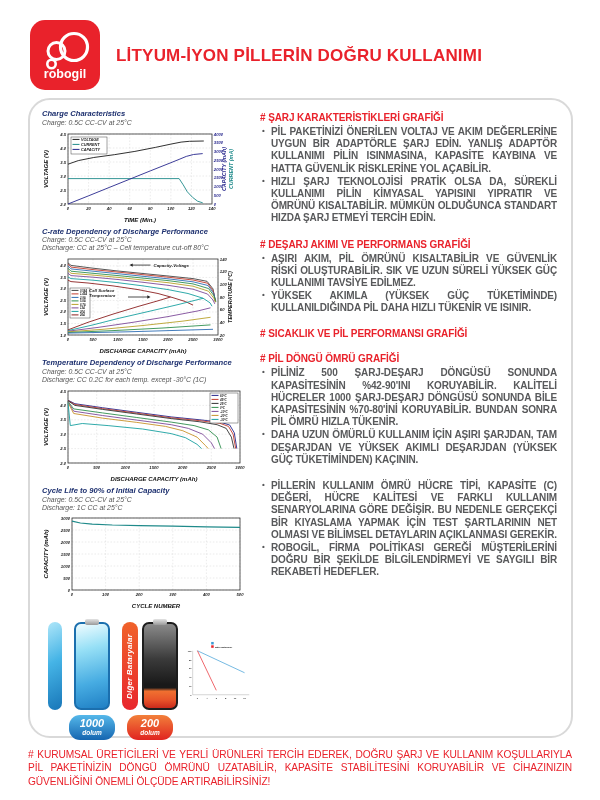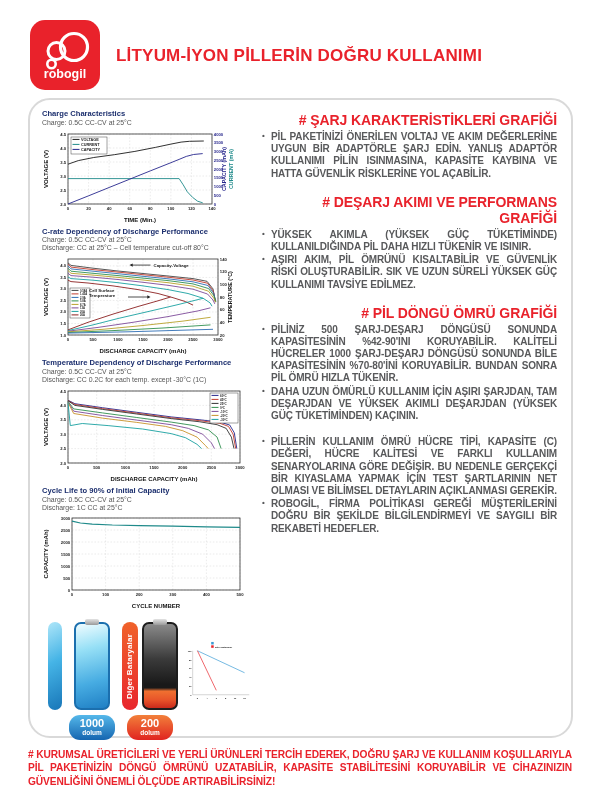--- a/index.html
+++ b/index.html
@@ -2,33 +2,33 @@
 <html><head>
 <meta charset="utf-8">
 <style>
   html,body{margin:0;padding:0;}
   body{width:600px;height:800px;background:#ffffff;font-family:"Liberation Sans",sans-serif;overflow:hidden;}
   .page{position:relative;width:600px;height:800px;}
   header{display:flex;align-items:center;gap:16px;padding:20px 20px 4px 30px;}
   .logo svg{display:block;}
   h1{font-size:17px;font-weight:bold;color:#e9222b;margin:2px 0 0 0;line-height:1.12;max-width:410px;letter-spacing:0.2px;}
   .card{box-sizing:border-box;width:545px;height:640px;margin:4px 0 0 28px;border:2px solid #d9d9d9;border-radius:22px;background:#fff;display:flex;padding:10px 10px 4px 6px;}
-  .left-col{width:216px;flex:0 0 auto;}
+  .left-col{width:216px;flex:0 0 auto;font-style:italic;}
   .right-col{flex:1;padding:2px 4px 0 8px;}
   .chart-block{margin:0 0 5px 6px;}
   .ct{font-size:7.6px;font-weight:bold;color:#1c2f6e;line-height:1.15;}
   .cs{font-size:6.9px;font-weight:500;color:#555;line-height:1.15;}
   .chart-block svg{display:block;margin-top:2px;}
   
   .section{margin-bottom:14px;}
-  .section h2{font-size:14px;font-weight:bold;margin:0 0 3px 16px;letter-spacing:-0.1px;text-align:right;}
+  .section h2{font-size:10px;font-weight:bold;margin:0 0 3px 0;letter-spacing:-0.1px;}
   .section ul{list-style:none;margin:0;padding:0;}
   .section li{position:relative;padding-left:11px;font-size:10px;font-weight:bold;color:#58595b;text-align:justify;line-height:1.22;letter-spacing:-0.15px;margin-bottom:1px;}
   .section li::before{content:"\2022";position:absolute;left:2px;top:0;font-size:8px;color:#58595b;}
-  footer p{color:#e9222b;font-weight:bold;font-size:10.2px;text-align:justify;line-height:1.3;margin:10px 28px 0 28px;letter-spacing:-0.1px;}
+  footer p{color:#e9222b;font-weight:normal;font-size:10.2px;text-align:justify;line-height:1.3;margin:10px 28px 0 28px;letter-spacing:-0.1px;}
   
   .bat-row{display:flex;align-items:flex-start;gap:7px;padding:8px 0 0 12px;}
   .side-bar{width:20px;height:88px;border-radius:10px;background:linear-gradient(150deg,#aee6f9 0%,#45b4e6 45%,#1876b8 100%);}
   .bat-col{display:flex;flex-direction:column;align-items:center;gap:5px;}
   .pair{display:flex;gap:4px;align-items:flex-start;}
   .bat{position:relative;width:36px;height:88px;border-radius:7px;box-sizing:border-box;}
   .bat::before{content:"";position:absolute;top:-5px;left:50%;transform:translateX(-50%);width:14px;height:6px;background:linear-gradient(#e3e3e3,#9a9a9a);border-radius:2px;}
   .blue-bat{border:2px solid #1b6fae;background:linear-gradient(165deg,#f0fcff 0%,#97e0f6 30%,#47ace2 68%,#1f7fc4 100%);}
   .dark-bat{border:2px solid #1d1d1d;background:linear-gradient(180deg,#8a8a8a 0%,#3a3a3a 42%,#191919 72%,#191919 76%,#f07030 80%,#e8552a 90%,#c92a1c 100%);}
   .strip{width:16px;height:88px;border-radius:8px;background:linear-gradient(180deg,#f0622a 0%,#e8262d 100%);display:flex;align-items:center;justify-content:center;}
@@ -345,30 +345,32 @@
             <text x="42.8" y="9.600000000000001" font-size="3.2" font-weight="bold" fill="#222">Diğer Bataryalar</text>
           </svg>
       </div>
 
     </div>
     <div class="right-col">
         <div class="section">
           <h2 style="color: rgb(233, 34, 43);">#  ŞARJ KARAKTERİSTİKLERİ GRAFİĞİ</h2>
           <ul>
             <li>PİL PAKETİNİZİ ÖNERİLEN VOLTAJ VE AKIM DEĞERLERİNE UYGUN BİR ADAPTÖRLE ŞARJ EDİN. YANLIŞ ADAPTÖR KULLANIMI PİLİN ISINMASINA, KAPASİTE KAYBINA VE HATTA GÜVENLİK RİSKLERİNE YOL AÇABİLİR.</li>
+            <li>HIZLI ŞARJ TEKNOLOJİSİ PRATİK OLSA DA, SÜREKLİ KULLANIMI PİLİN KİMYASAL YAPISINI YIPRATIR VE ÖMRÜNÜ KISALTABİLİR. MÜMKÜN OLDUĞUNCA STANDART HIZDA ŞARJ ETMEYİ TERCİH EDİN.</li>
           </ul>
         </div>
         <div class="section">
           <h2 style="color: rgb(233, 34, 43);">#  DEŞARJ AKIMI VE PERFORMANS GRAFİĞİ</h2>
           <ul>
+            <li>AŞIRI AKIM, PİL ÖMRÜNÜ KISALTABİLİR VE GÜVENLİK RİSKİ OLUŞTURABİLİR. SIK VE UZUN SÜRELİ YÜKSEK GÜÇ KULLANIMI TAVSİYE EDİLMEZ.</li>
             <li>YÜKSEK AKIMLA (YÜKSEK GÜÇ TÜKETİMİNDE) KULLANILDIĞINDA PİL DAHA HIZLI TÜKENİR VE ISINIR.</li>
-            <li>AŞIRI AKIM, PİL ÖMRÜNÜ KISALTABİLİR VE GÜVENLİK RİSKİ OLUŞTURABİLİR. SIK VE UZUN SÜRELİ YÜKSEK GÜÇ KULLANIMI TAVSİYE EDİLMEZ.</li>
           </ul>
         </div>
         <div class="section">
+          <h2 style="color: rgb(233, 34, 43);">#  SICAKLIK VE PİL PERFORMANSI GRAFİĞİ</h2>
         </div>
         <div class="section">
           <h2 style="color: rgb(233, 34, 43);">#  PİL DÖNGÜ ÖMRÜ GRAFİĞİ</h2>
           <ul>
             <li>PİLİNİZ 500 ŞARJ-DEŞARJ DÖNGÜSÜ SONUNDA KAPASİTESİNİN %42-90'INI KORUYABİLİR. KALİTELİ HÜCRELER 1000 ŞARJ-DEŞARJ DÖNGÜSÜ SONUNDA BİLE KAPASİTESİNİN %70-80'İNİ KORUYABİLİR. BUNDAN SONRA PİL ÖMRÜ HIZLA TÜKENİR.</li>
             <li>DAHA UZUN ÖMÜRLÜ KULLANIM İÇİN AŞIRI ŞARJDAN, TAM DEŞARJDAN VE YÜKSEK AKIMLI DEŞARJDAN (YÜKSEK GÜÇ TÜKETİMİNDEN) KAÇININ.</li>
           </ul>
         </div>
         <div class="section">
           <ul>

